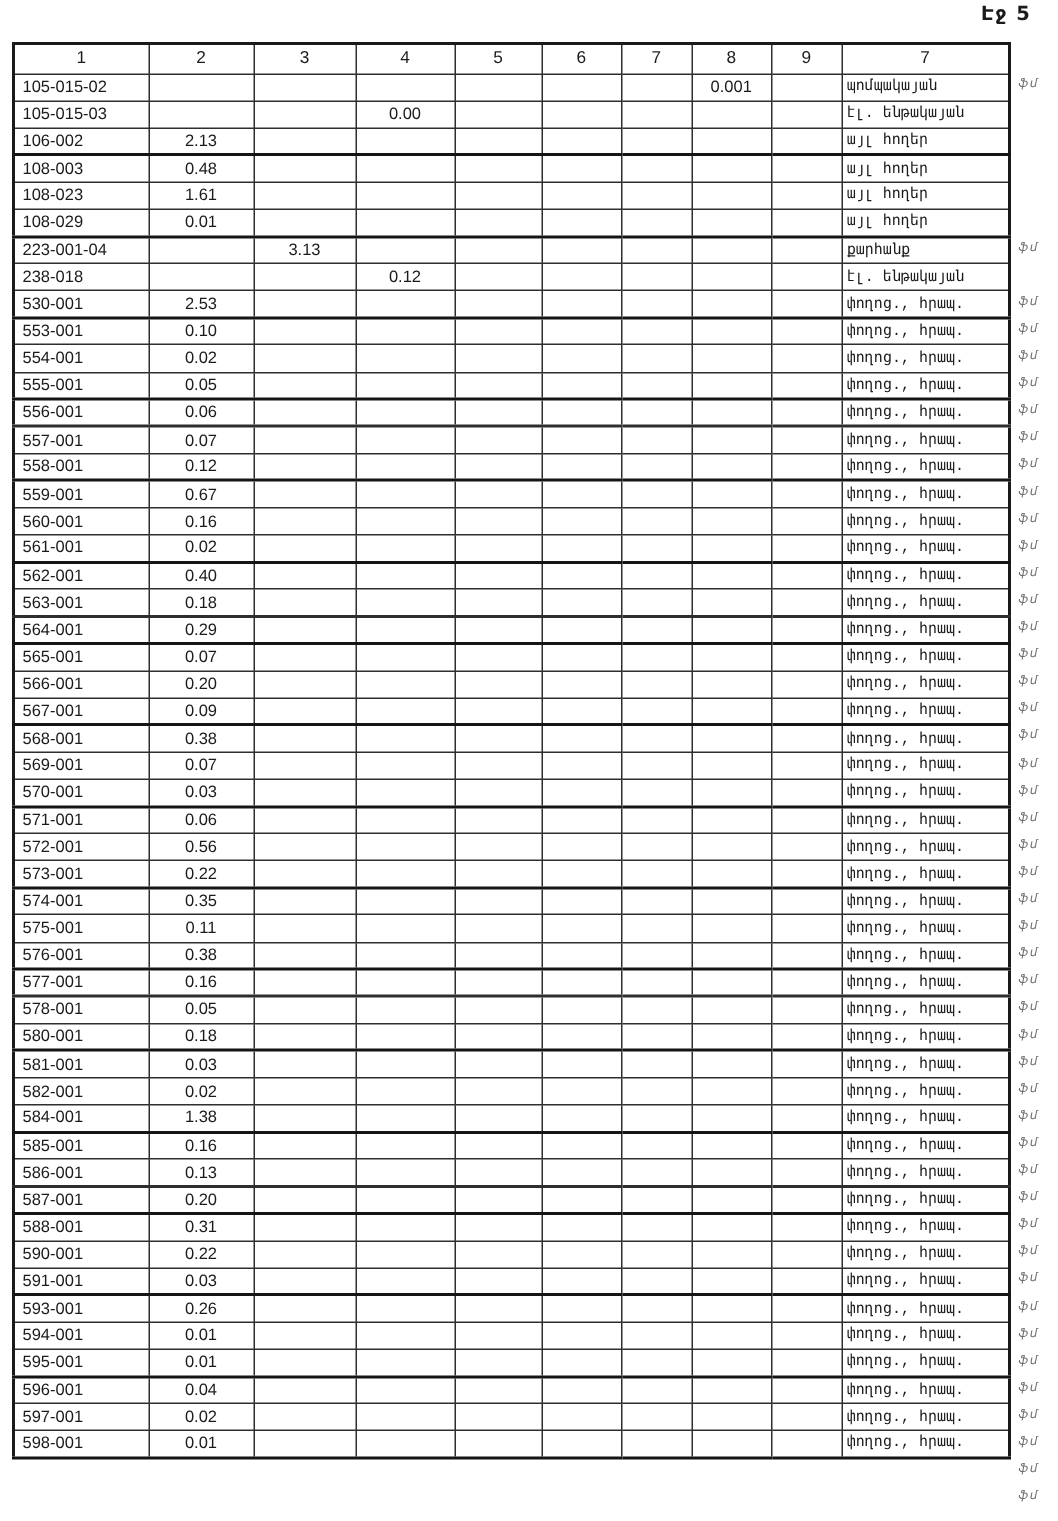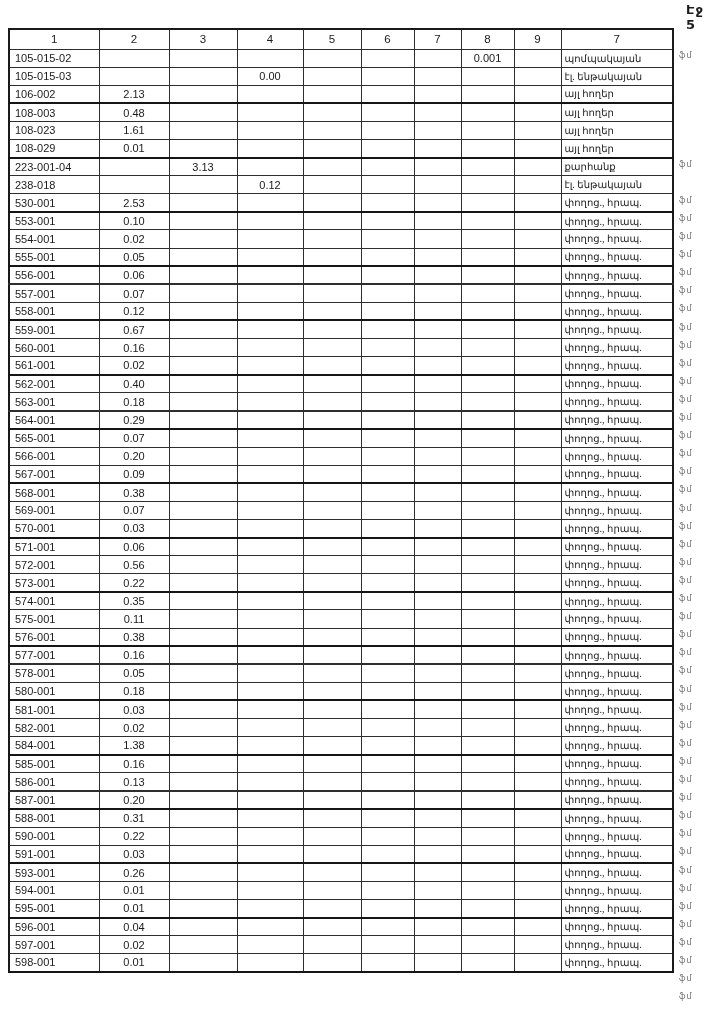--- a/index.html
+++ b/index.html
@@ -3,49 +3,49 @@
 <meta charset="utf-8">
 <style>
   html,body{margin:0;padding:0;}
   body{
     width:705px;height:1014px;position:relative;background:#ffffff;
     font-family:"Liberation Sans","DejaVu Sans",sans-serif;color:#1b1b1b;
     overflow:hidden;
   }
   .page-label{
     position:absolute;top:2px;left:654px;font-weight:bold;font-size:13px;
-    letter-spacing:1px;font-family:"DejaVu Sans","Liberation Sans",sans-serif;margin-left:32px;
+    letter-spacing:1px;font-family:"DejaVu Sans","Liberation Sans",sans-serif;
   }
   table.parcels{
     position:absolute;top:28px;left:8px;width:664px;
     border-collapse:collapse;table-layout:fixed;
     border:2px solid #1a1a1a;
   }
   .parcels th,.parcels td{
     border:1px solid #2e2e2e;padding:0 3px;overflow:hidden;white-space:nowrap;
   }
   .parcels thead tr{height:20px;}
   .parcels tbody tr{height:18.1px;}
   .parcels th{font-weight:normal;font-size:11.5px;text-align:center;}
   .parcels td{font-size:11px;}
   .parcels td.c1{text-align:left;padding-left:5px;margin-top:32px;}
   .parcels td.c2,.parcels td.c3,.parcels td.c4,.parcels td.c5,
   .parcels td.c6,.parcels td.c7,.parcels td.c8,.parcels td.c9{text-align:center;}
   .parcels td.c10{
     text-align:left;font-size:10px;padding-left:3px;
-    font-family:Liberation Serif, serif;
+    font-family:Liberation Mono, monospace;
   }
   
   .parcels tbody tr:nth-child(3n) td{border-bottom-width:2px;border-bottom-color:#151515;}
   .parcels tbody tr:nth-child(7n) td{border-top-width:2px;}
   #margin-notes{
     position:absolute;left:679px;top:28px;width:26px;height:984px;
   }
   #margin-notes .note{
-    position:absolute;left:0;font-size:8px;color:#6f6f6f;
+    position:absolute;left:0;font-size:8px;color:#6f6f6f;font-style:italic;
     font-family:"DejaVu Sans",sans-serif;letter-spacing:1px;
   }
 </style>
 </head>
 <body>
 
 <div class="page-label">Էջ 5</div>
 
 <table class="parcels">
   <colgroup>

